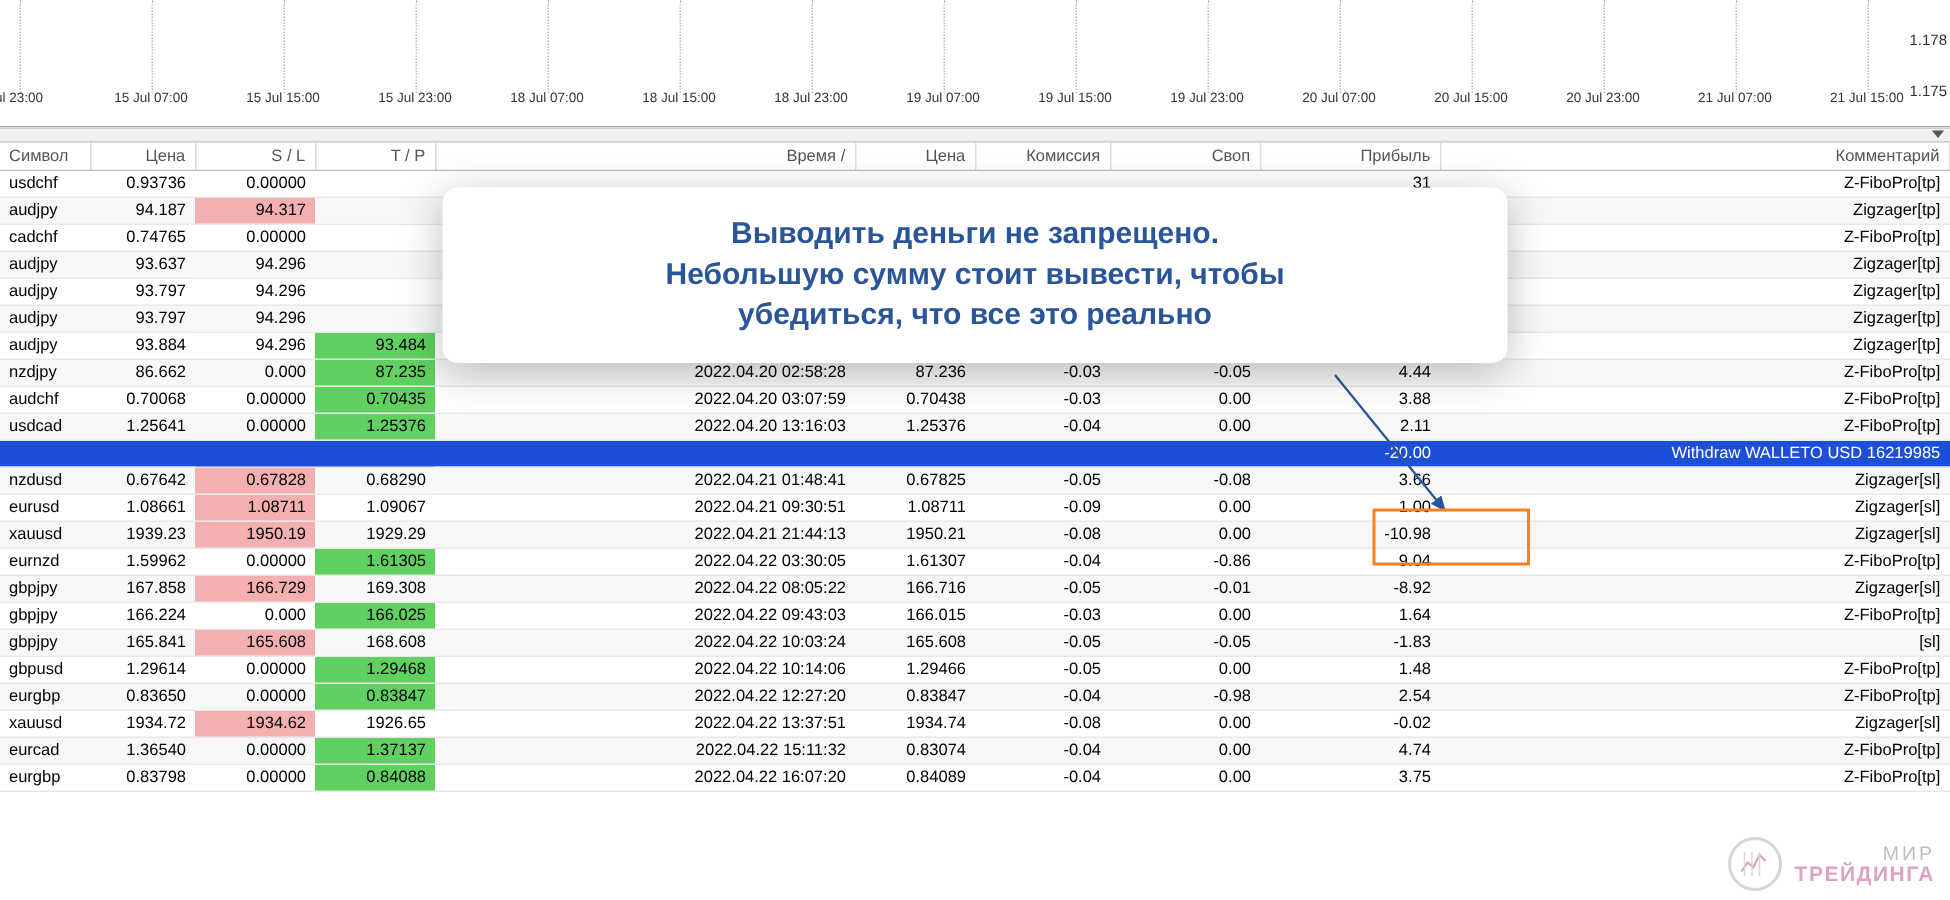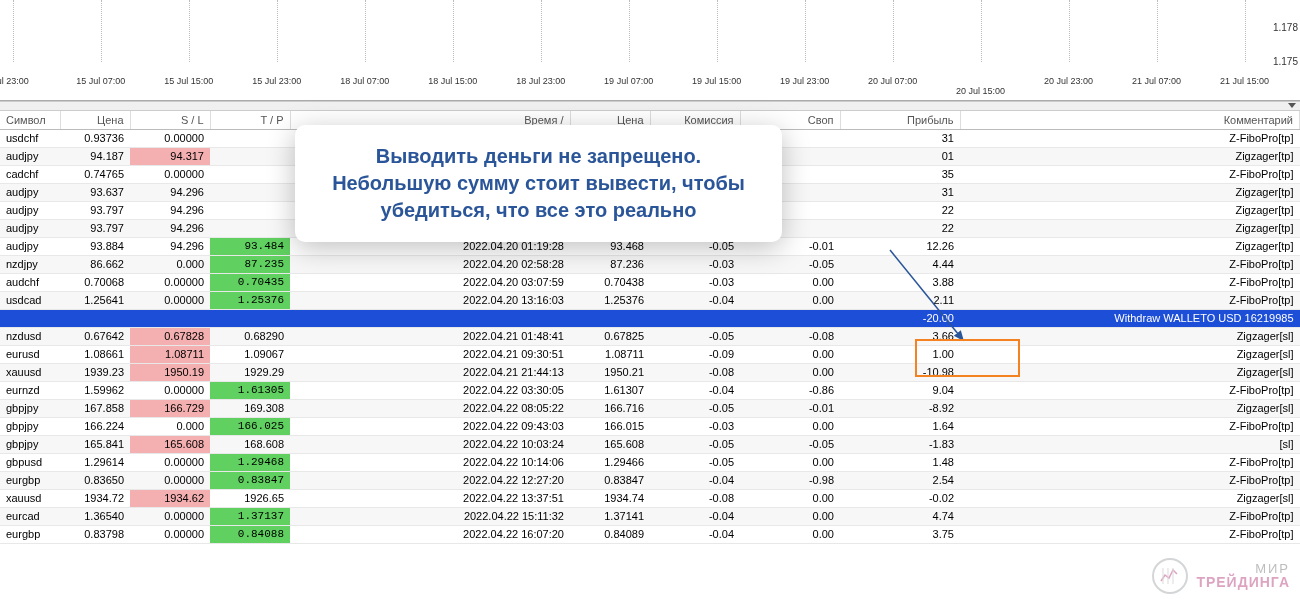--- a/index.html
+++ b/index.html
@@ -7,21 +7,21 @@
     font-family: Tahoma, Arial, sans-serif;
     font-size: 11px;
     color: #000;
     background: #fff;
     width: 1300px;
     height: 600px;
     overflow: hidden;
     position: relative;
   }
   .chart-area {
-    height: 101px;
+    height: 85px;
     border-bottom: 1px solid #aaa;
     position: relative;
     background: #fff;
   }
   .chart-grid {
     position: absolute;
     top: 0;
     left: 0;
     right: 30px;
     height: 62px;
@@ -100,36 +100,36 @@
   th.left, td.left { text-align: left; }
   tr.alt td { background: #f7f7f7; }
   tr.highlight td {
     background: #1d4ed8;
     color: #fff;
   }
   .cell-sl, .cell-tp {
     position: relative;
   }
   .bg-red { background: #f4b0b0 !important; }
-  .bg-green { background: #60d060 !important; font-family: Liberation Mono, monospace; }
+  .bg-green { background: #60d060 !important; }
   .col-symbol { width: 60px; }
   .col-price { width: 70px; }
   .col-sl { width: 80px; }
   .col-tp { width: 80px; }
   .col-time { width: 280px; }
   .col-price2 { width: 80px; }
   .col-comm { width: 90px; }
   .col-swap { width: 100px; }
   .col-profit { width: 120px; }
   .col-comment { width: auto; }
   .callout {
     position: absolute;
     top: 125px;
     left: 295px;
-    width: 487px;
+    width: 710px;
     background: #fff;
     border-radius: 10px;
     box-shadow: 0 6px 28px rgba(0,0,0,0.25);
     padding: 18px 24px;
     font-family: "Segoe UI", Arial, sans-serif;
     font-size: 20px;
     line-height: 1.35;
     font-weight: 700;
     color: #2a5599;
     text-align: center;
@@ -202,21 +202,21 @@
       <span class="xtick" style="left: 7.92857%;">15 Jul 07:00</span>
       <span class="xtick" style="left: 14.8571%;">15 Jul 15:00</span>
       <span class="xtick" style="left: 21.7857%;">15 Jul 23:00</span>
       <span class="xtick" style="left: 28.7143%;">18 Jul 07:00</span>
       <span class="xtick" style="left: 35.6429%;">18 Jul 15:00</span>
       <span class="xtick" style="left: 42.5714%;">18 Jul 23:00</span>
       <span class="xtick" style="left: 49.5%;">19 Jul 07:00</span>
       <span class="xtick" style="left: 56.4286%;">19 Jul 15:00</span>
       <span class="xtick" style="left: 63.3571%;">19 Jul 23:00</span>
       <span class="xtick" style="left: 70.2857%; text-align: center;">20 Jul 07:00</span>
-      <span class="xtick" style="left: 77.2143%; margin-top: 10px;">20 Jul 15:00</span>
+      <span class="xtick" style="left: 77.2143%;">20 Jul 15:00</span>
       <span class="xtick" style="left: 84.1429%;">20 Jul 23:00</span>
       <span class="xtick" style="left: 91.0714%;">21 Jul 07:00</span>
       <span class="xtick" style="left: 98%;">21 Jul 15:00</span>
     </div>
 </div>
 <div class="sep"></div>
 
 <div class="table-wrap">
   <table>
     <colgroup>
@@ -497,21 +497,21 @@
           <td>0.00</td>
           <td>-0.02</td>
           <td>Zigzager[sl]</td>
         </tr>
         <tr class="alt">
           <td class="left">eurcad</td>
           <td>1.36540</td>
           <td class="cell-sl">0.00000</td>
           <td class="cell-tp bg-green">1.37137</td>
           <td>2022.04.22 15:11:32</td>
-          <td>1.37141</td>
+          <td>0.83074</td>
           <td>-0.04</td>
           <td>0.00</td>
           <td>4.74</td>
           <td>Z-FiboPro[tp]</td>
         </tr>
         <tr>
           <td class="left">eurgbp</td>
           <td>0.83798</td>
           <td class="cell-sl">0.00000</td>
           <td class="cell-tp bg-green">0.84088</td>

